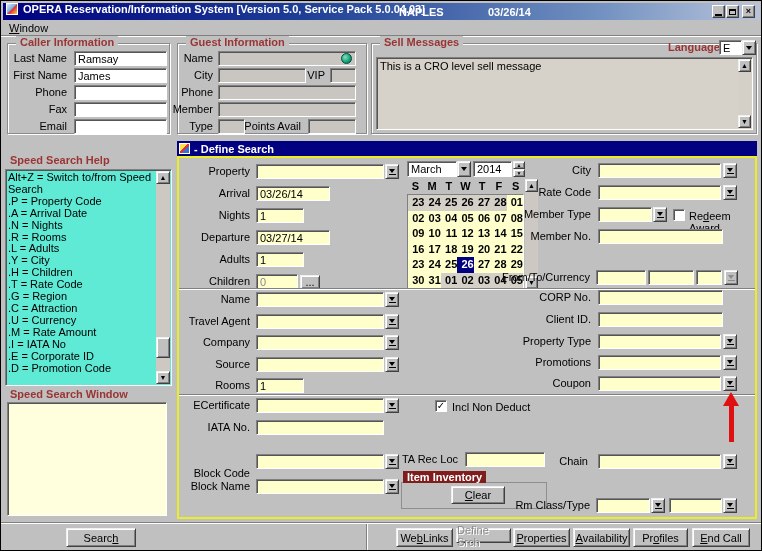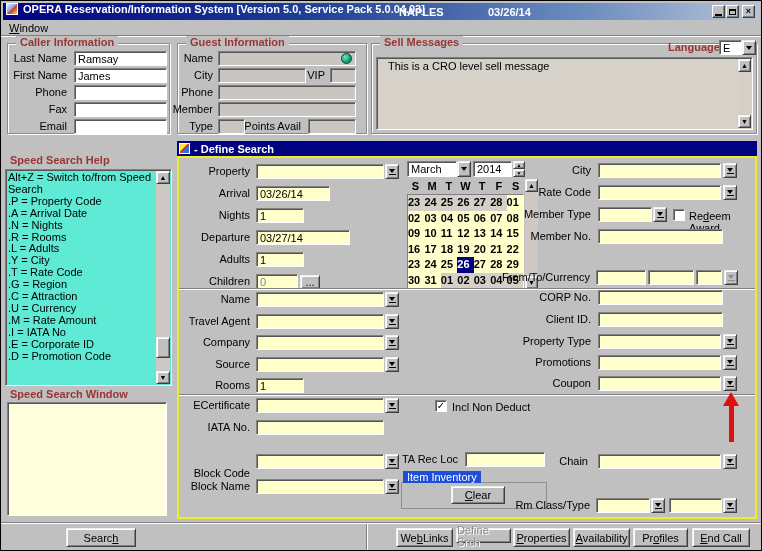--- a/index.html
+++ b/index.html
@@ -47,29 +47,29 @@
   .rlbl{color:#9b3434;font-weight:bold;white-space:nowrap}
   .lbl{position:absolute;text-align:right;line-height:15px;white-space:nowrap;padding-right:3px}
   .cb{width:12px;height:12px;background:#fff;border-top:1px solid #808080;border-left:1px solid #808080;
       border-bottom:1px solid #fff;border-right:1px solid #fff;box-shadow:inset 1px 1px 0 #555;
       font-size:10px;line-height:10px;text-align:center;cursor:pointer}
   .cb.checked::after{content:"✓";position:relative;top:0;left:0}
   
   .cal-h{display:grid;grid-template-columns:repeat(7,1fr);width:117px;font-weight:bold}
   .cal-h span{text-align:center;line-height:14px}
   .cal-grid{display:grid;grid-template-columns:repeat(7,1fr);grid-auto-rows:15.5px;width:117px;background:#ffffcc}
-  .cal-d{text-align:left;line-height:15.5px;font-weight:bold;background:#ffffcc;cursor:pointer}
+  .cal-d{text-align:right;line-height:15.5px;font-weight:bold;background:#ffffcc;cursor:pointer}
   .cal-d.out{background:#d4d0c8}
   .cal-d.sel{background:#000080;color:#fff}
   
   .help-line{line-height:11.9px;white-space:normal}
   
   .red-arrow .head{width:0;height:0;border-left:8px solid transparent;border-right:8px solid transparent;border-bottom:14px solid #e01010;margin:0 auto}
   .red-arrow .shaft{width:5px;height:36px;background:#e01010;margin:0 auto}
-  .badge{background:#1d4ed8;color:#fff;font-weight:normal;padding:0 4px;line-height:12px;white-space:nowrap}
+  .badge{background:#7f1d1d;color:#fff;font-weight:bold;padding:0 4px;line-height:12px;white-space:nowrap}
   .dstitle{background:#000080;color:#fff;font-weight:bold;height:15px;display:flex;align-items:center;padding-left:2px}
   .dsicon{width:11px;height:11px;margin-right:4px;border:1px solid #fff;
     background:linear-gradient(135deg,#ffe14d 0%,#ffe14d 40%,#d33 40%,#d33 60%,#3a6fd8 60%)}
   .globe{width:11px;height:11px;border-radius:50%;border:1px solid #044;cursor:pointer;
     background:radial-gradient(circle at 35% 35%,#7fe0c8,#12a06a 60%,#066a46)}
   u{text-decoration:underline}
 </style>
 </head>
 <body>
 
@@ -130,38 +130,39 @@
   </div>
 
   <div class="group abs" style="left:370px;top:42px;width:386px;height:91px">
     <span class="glabel">Sell Messages</span>
     <span class="rlbl abs" style="left:296px;top:-3px">Language</span>
     <div class="wfld sunken abs" style="left:347px;top:-4px;width:23px;height:15px">E</div>
     <div class="btn dbtn abs" style="left:370px;top:-4px;width:14px;height:15px">
         <span class="tri"></span>
       </div>
     <div class="sunken abs" style="left:4px;top:13px;width:377px;height:73px;background:#d6d2ca">
-      <div style="padding:2px 16px 0 11px">This is a CRO level sell message</div>
+      <div style="padding:2px 16px 0 3px">This is a CRO level sell message</div>
       <div class="abs" style="right:1px;top:1px;width:13px;height:69px;background:#d4d0c8">
         <div class="btn sbtn abs" style="left:0;top:0;width:13px;height:13px">▲</div>
         <div class="btn sbtn abs" style="left:0;bottom:0;width:13px;height:13px">▼</div>
       </div>
     </div>
   </div>
 
   <span class="rlbl abs" style="left:9px;top:153px">Speed Search Help</span>
   <div class="sunken abs" style="left:4px;top:168px;width:167px;height:217px;background:#5eead4">
     <div class="abs" style="left:2px;top:2px;width:146px;height:211px;overflow:hidden">
         <div class="help-line">Alt+Z = Switch to/from Speed Search</div>
         <div class="help-line">.P = Property Code</div>
         <div class="help-line">.A = Arrival Date</div>
         <div class="help-line">.N = Nights</div>
         <div class="help-line">.R = Rooms</div>
         <div class="help-line">.L = Adults</div>
         <div class="help-line">.Y = City</div>
+        <div class="help-line">.H = Children</div>
         <div class="help-line">.T = Rate Code</div>
         <div class="help-line">.G = Region</div>
         <div class="help-line">.C = Attraction</div>
         <div class="help-line">.U = Currency</div>
         <div class="help-line">.M = Rate Amount</div>
         <div class="help-line">.I = IATA No</div>
         <div class="help-line">.E = Corporate ID</div>
         <div class="help-line">.D = Promotion Code</div>
       </div>
     <div class="abs" style="right:1px;top:1px;width:14px;height:213px;background:#cdc9c2">
@@ -188,21 +189,21 @@
           <span class="bar"></span>
         </div>
 
       <span class="lbl" style="left:0;top:28px;width:74px">Arrival</span>
       <div class="fld sunken abs" style="left:77px;top:28px;width:74px;height:15px">03/26/14</div>
 
       <span class="lbl" style="left:0;top:50px;width:74px">Nights</span>
       <div class="fld sunken abs" style="left:77px;top:50px;width:48px;height:15px">1</div>
 
       <span class="lbl" style="left:0;top:72px;width:74px">Departure</span>
-      <div class="fld sunken abs" style="left:77px;top:72px;width:94px;height:15px">03/27/14</div>
+      <div class="fld sunken abs" style="left:77px;top:72px;width:74px;height:15px">03/27/14</div>
 
       <span class="lbl" style="left:0;top:94px;width:74px">Adults</span>
       <div class="fld sunken abs" style="left:77px;top:94px;width:48px;height:15px">1</div>
 
       <span class="lbl" style="left:0;top:116px;width:74px">Children</span>
       <div class="fld sunken abs" style="left:77px;top:116px;width:42px;height:15px;color:#8a8a8a">0</div>
       <div class="btn abs" style="left:121px;top:117px;width:20px;height:14px">...</div>
 
       <div class="abs" style="left:228px;top:3px;width:131px;height:127px">
         <div class="wfld sunken abs" style="left:0;top:0;width:50px;height:16px">March</div>

